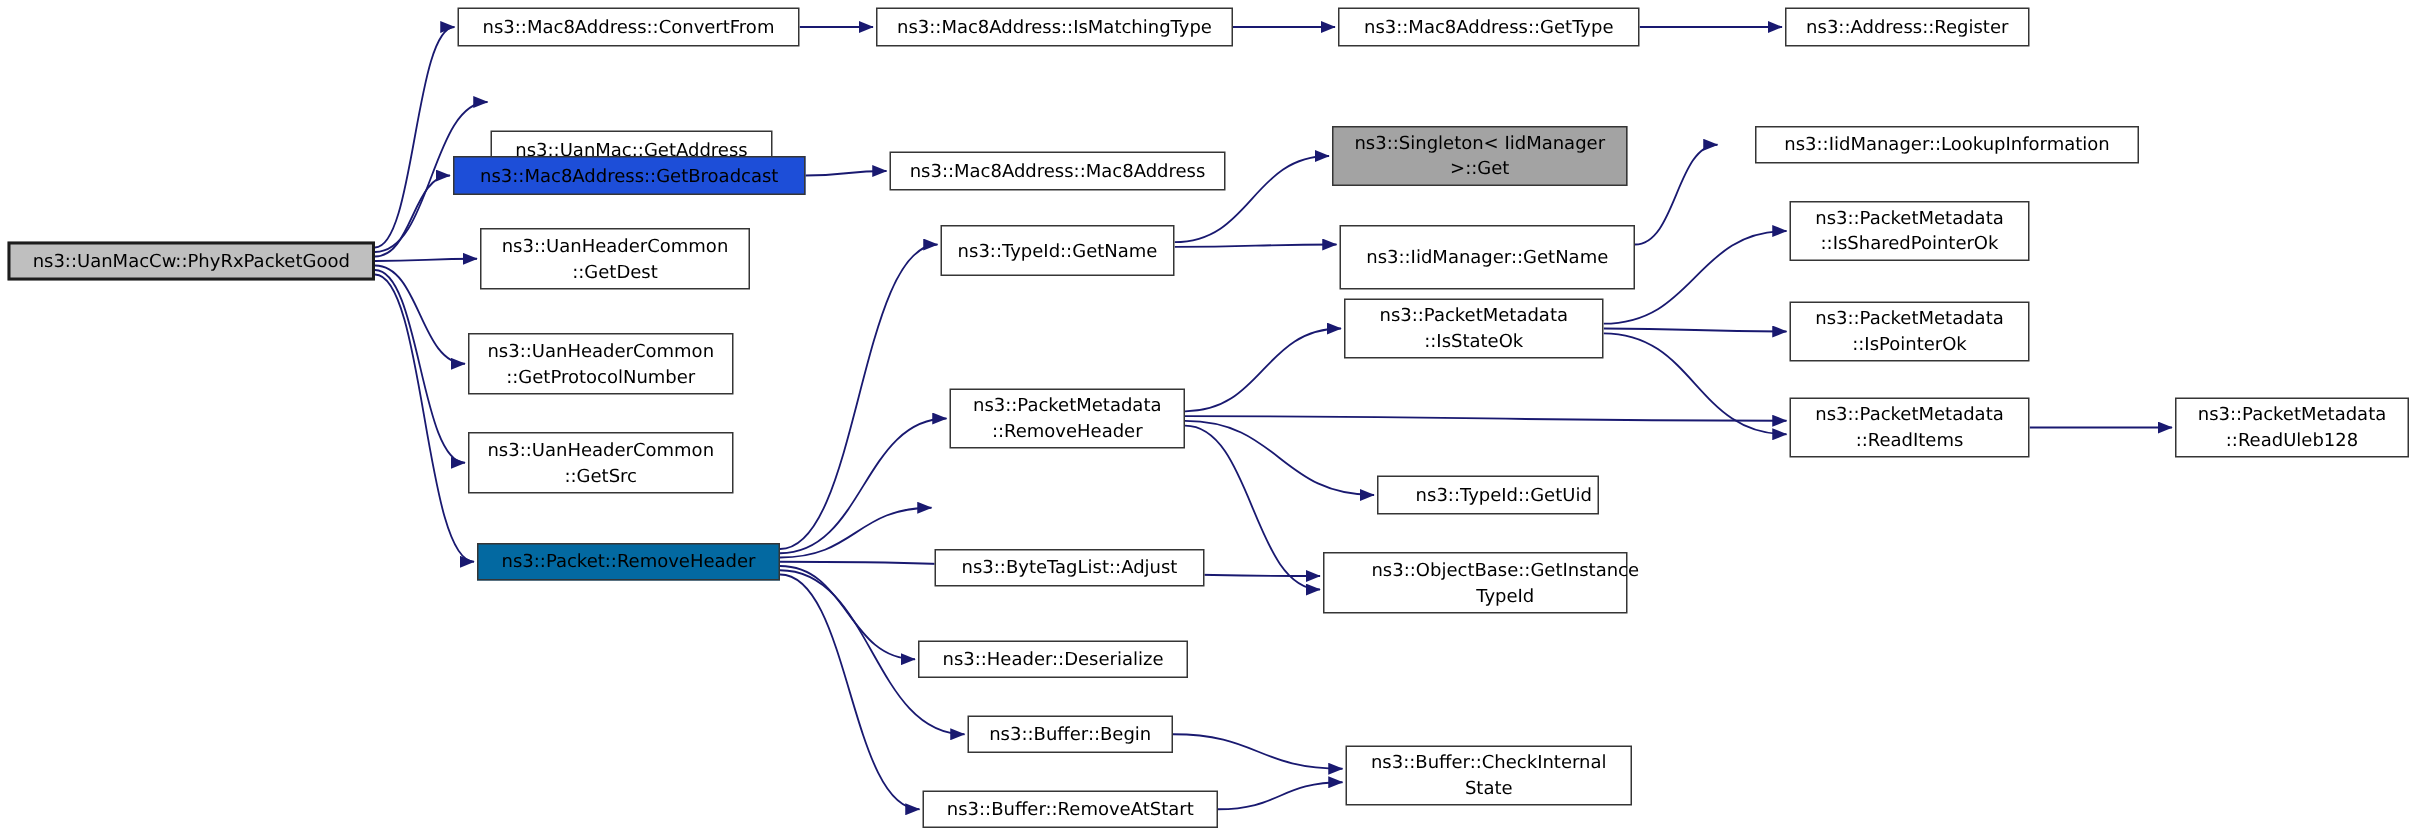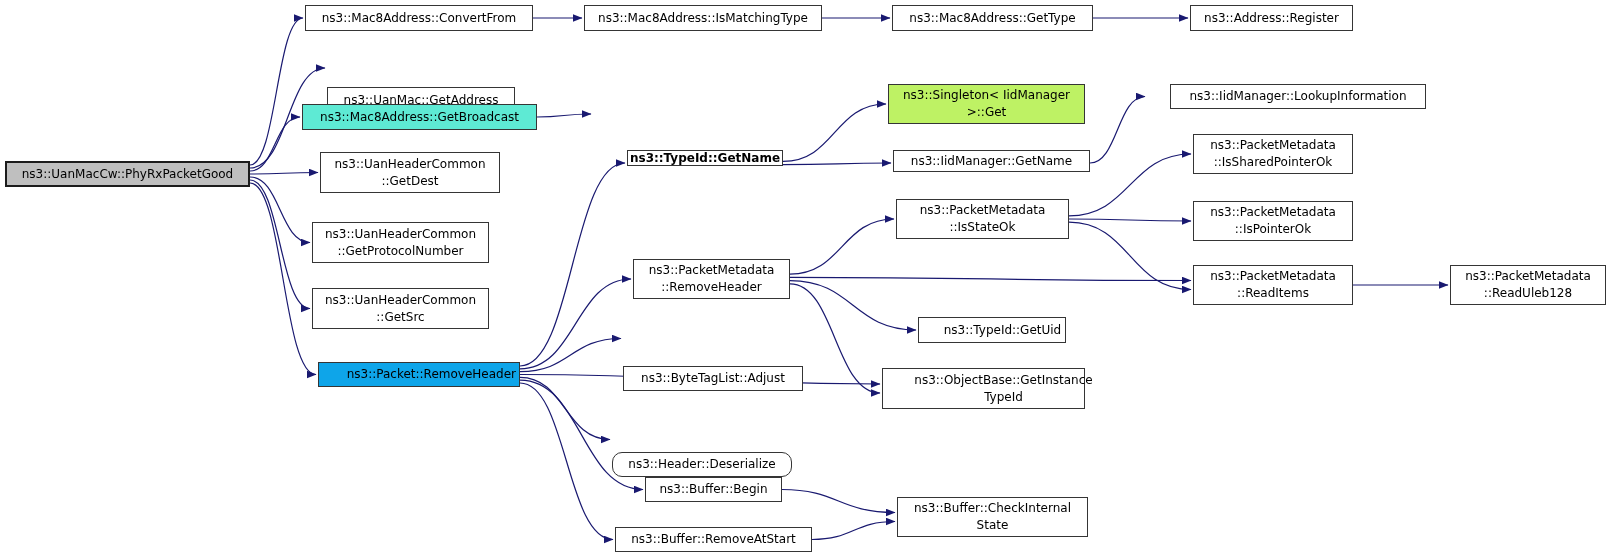--- a/index.html
+++ b/index.html
@@ -106,68 +106,71 @@
   <div id="nodes-layer">
       <div class="node main" style="left: 5px; top: 161px; width: 245px; height: 26px; background: rgb(191, 191, 191);">
         <div class="line">ns3::UanMacCw::PhyRxPacketGood</div>
       </div>
       <div class="node" style="left: 305px; top: 5px; width: 228px; height: 26px; background: rgb(255, 255, 255);">
         <div class="line">ns3::Mac8Address::ConvertFrom</div>
       </div>
       <div class="node" style="left: 327px; top: 55px; width: 188px; height: 26px; background: rgb(255, 255, 255); margin-top: 32px;">
         <div class="line">ns3::UanMac::GetAddress</div>
       </div>
-      <div class="node" style="left: 302px; top: 104px; width: 235px; height: 26px; background: #5eead4;">
+      <div class="node" style="left: 302px; top: 104px; width: 235px; height: 26px; background: #1d4ed8;">
         <div class="line">ns3::Mac8Address::GetBroadcast</div>
       </div>
       <div class="node" style="left: 320px; top: 152px; width: 180px; height: 41px; background: rgb(255, 255, 255);">
         <div class="line">ns3::UanHeaderCommon</div>
         <div class="line">::GetDest</div>
       </div>
       <div class="node" style="left: 312px; top: 222px; width: 177px; height: 41px; background: rgb(255, 255, 255);">
         <div class="line">ns3::UanHeaderCommon</div>
         <div class="line">::GetProtocolNumber</div>
       </div>
       <div class="node" style="left: 312px; top: 288px; width: 177px; height: 41px; background: rgb(255, 255, 255);">
         <div class="line">ns3::UanHeaderCommon</div>
         <div class="line">::GetSrc</div>
       </div>
-      <div class="node" style="left: 318px; top: 362px; width: 202px; height: 25px; background: #0ea5e9; align-items: flex-end;">
+      <div class="node" style="left: 318px; top: 362px; width: 202px; height: 25px; background: #0369a1;">
         <div class="line">ns3::Packet::RemoveHeader</div>
       </div>
       <div class="node" style="left: 584px; top: 5px; width: 238px; height: 26px; background: rgb(255, 255, 255);">
         <div class="line">ns3::Mac8Address::IsMatchingType</div>
       </div>
-      <div class="node" style="left: 627px; top: 150px; width: 156px; height: 16px; background: rgb(255, 255, 255); font-weight: bold;">
+      <div class="node" style="left: 593px; top: 101px; width: 224px; height: 26px; background: rgb(255, 255, 255);">
+        <div class="line">ns3::Mac8Address::Mac8Address</div>
+      </div>
+      <div class="node" style="left: 627px; top: 150px; width: 156px; height: 34px; background: rgb(255, 255, 255);">
         <div class="line">ns3::TypeId::GetName</div>
       </div>
       <div class="node" style="left: 633px; top: 259px; width: 157px; height: 40px; background: rgb(255, 255, 255);">
         <div class="line">ns3::PacketMetadata</div>
         <div class="line">::RemoveHeader</div>
       </div>
       <div class="node" style="left: 623px; top: 326px; width: 180px; height: 25px; background: rgb(255, 255, 255); margin-top: 40px;">
         <div class="line">ns3::ByteTagList::Adjust</div>
       </div>
-      <div class="node" style="left: 612px; top: 452px; width: 180px; height: 25px; background: rgb(255, 255, 255); border-radius: 10px;">
+      <div class="node" style="left: 612px; top: 427px; width: 180px; height: 25px; background: rgb(255, 255, 255);">
         <div class="line">ns3::Header::Deserialize</div>
       </div>
       <div class="node" style="left: 645px; top: 477px; width: 137px; height: 25px; background: rgb(255, 255, 255);">
         <div class="line">ns3::Buffer::Begin</div>
       </div>
       <div class="node" style="left: 615px; top: 527px; width: 197px; height: 25px; background: rgb(255, 255, 255);">
         <div class="line">ns3::Buffer::RemoveAtStart</div>
       </div>
       <div class="node" style="left: 892px; top: 5px; width: 201px; height: 26px; background: rgb(255, 255, 255);">
         <div class="line">ns3::Mac8Address::GetType</div>
       </div>
-      <div class="node" style="left: 888px; top: 84px; width: 197px; height: 40px; background: #bef264;">
+      <div class="node" style="left: 888px; top: 84px; width: 197px; height: 40px; background: #a3a3a3;">
         <div class="line">ns3::Singleton&lt; IidManager</div>
         <div class="line">&gt;::Get</div>
       </div>
-      <div class="node" style="left: 893px; top: 150px; width: 197px; height: 22px; background: rgb(255, 255, 255);">
+      <div class="node" style="left: 893px; top: 150px; width: 197px; height: 43px; background: rgb(255, 255, 255);">
         <div class="line">ns3::IidManager::GetName</div>
       </div>
       <div class="node" style="left: 896px; top: 199px; width: 173px; height: 40px; background: rgb(255, 255, 255);">
         <div class="line">ns3::PacketMetadata</div>
         <div class="line">::IsStateOk</div>
       </div>
       <div class="node" style="left: 918px; top: 317px; width: 148px; height: 26px; background: rgb(255, 255, 255); padding-left: 21px;">
         <div class="line">ns3::TypeId::GetUid</div>
       </div>
       <div class="node" style="left: 882px; top: 368px; width: 203px; height: 41px; background: rgb(255, 255, 255); padding-left: 40px;">

